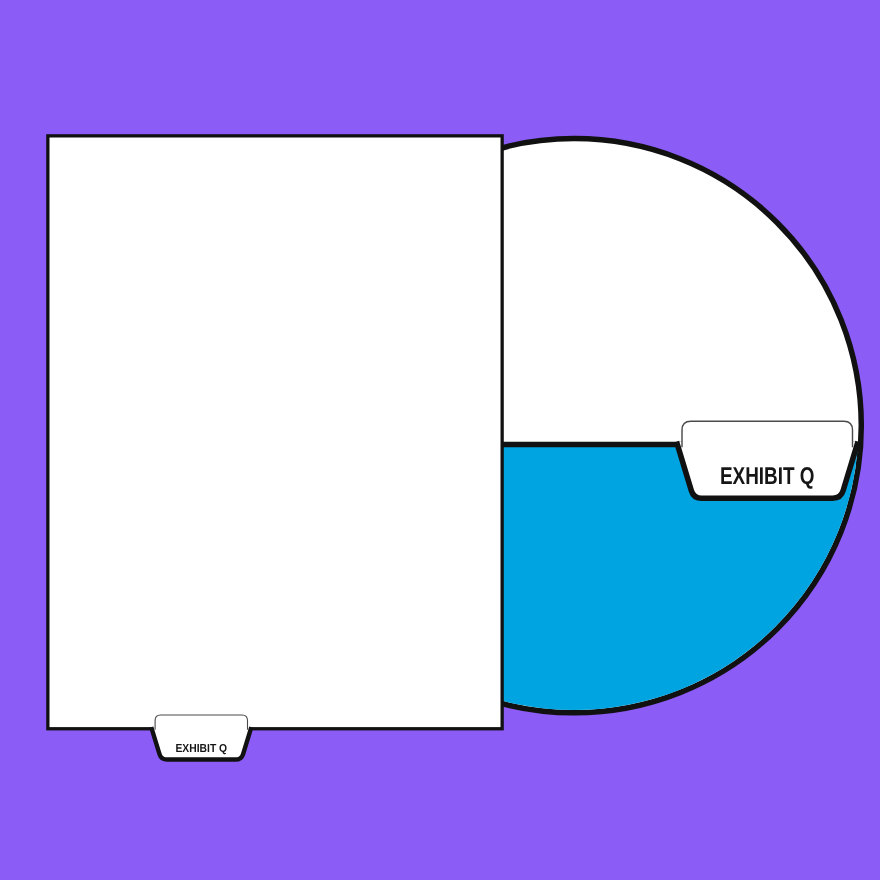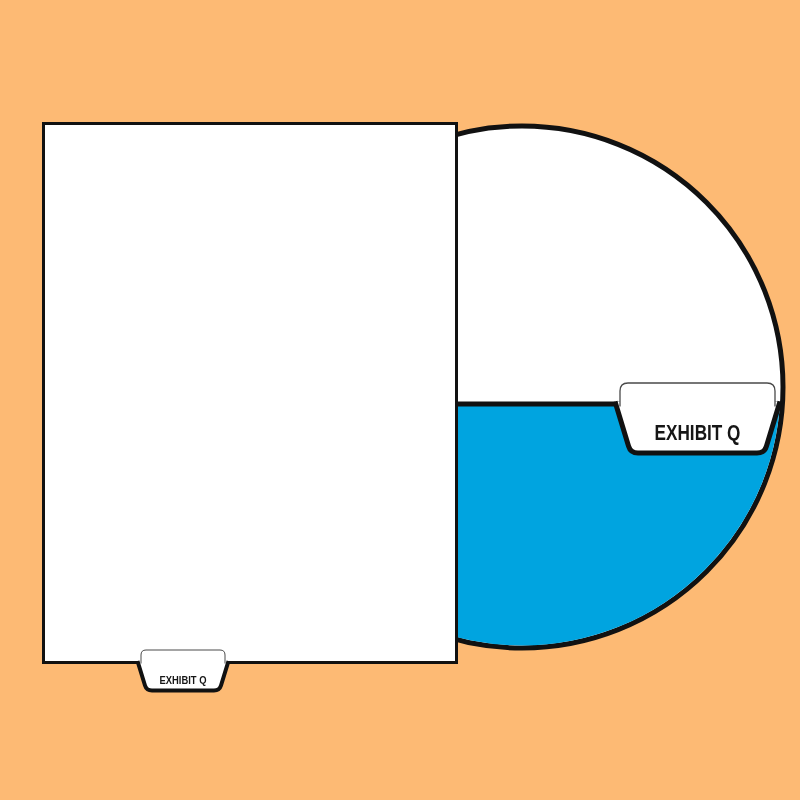--- a/index.html
+++ b/index.html
@@ -5,21 +5,21 @@
   html, body {
     margin: 0;
     padding: 0;
     background: #ffffff;
     font-family: "Liberation Sans", sans-serif;
   }
   .stage {
     position: relative;
     width: 800px;
     height: 800px;
-    background: #fdba74;
+    background: #8b5cf6;
     overflow: hidden;
   }
   svg { display: block; }
   .tab-text {
     font-family: "Liberation Sans", "DejaVu Sans", sans-serif;
     font-weight: bold;
     fill: #161616;
   }
 </style>
 </head>

